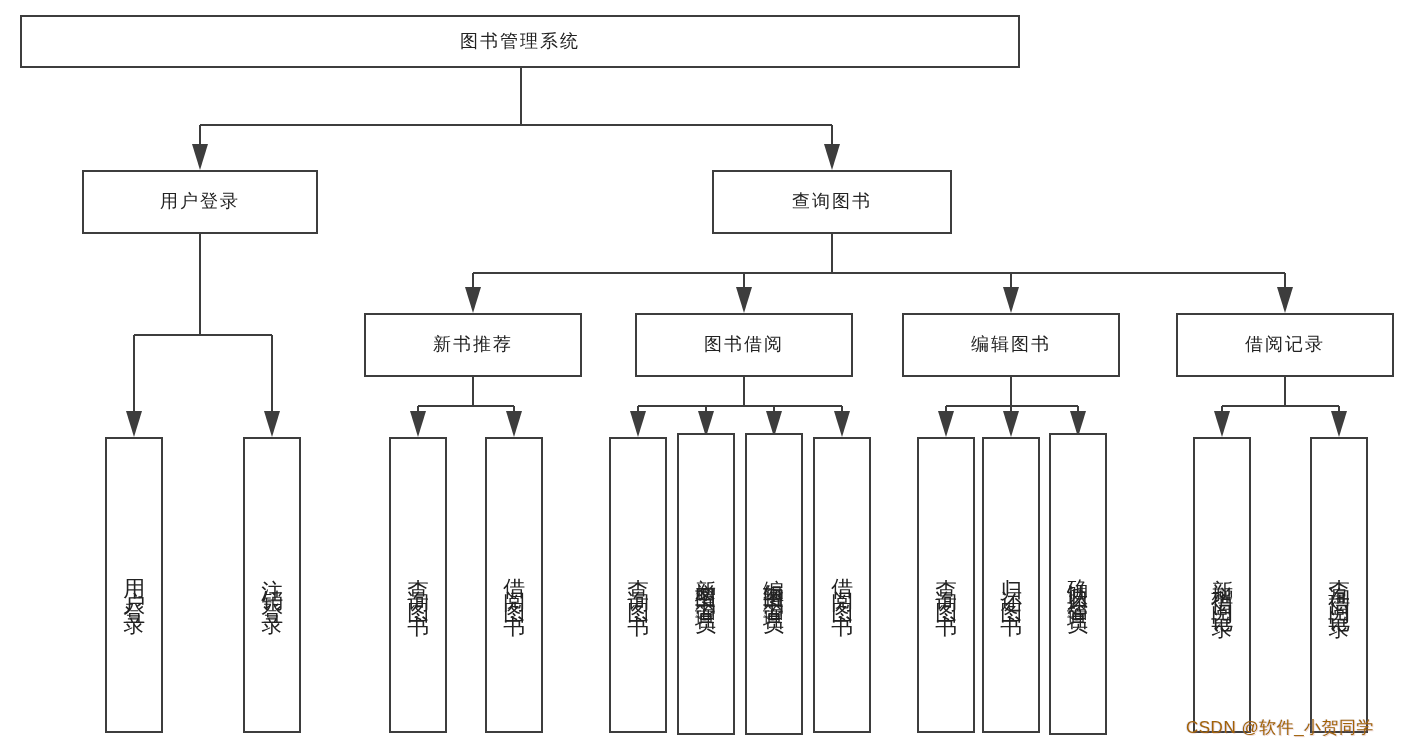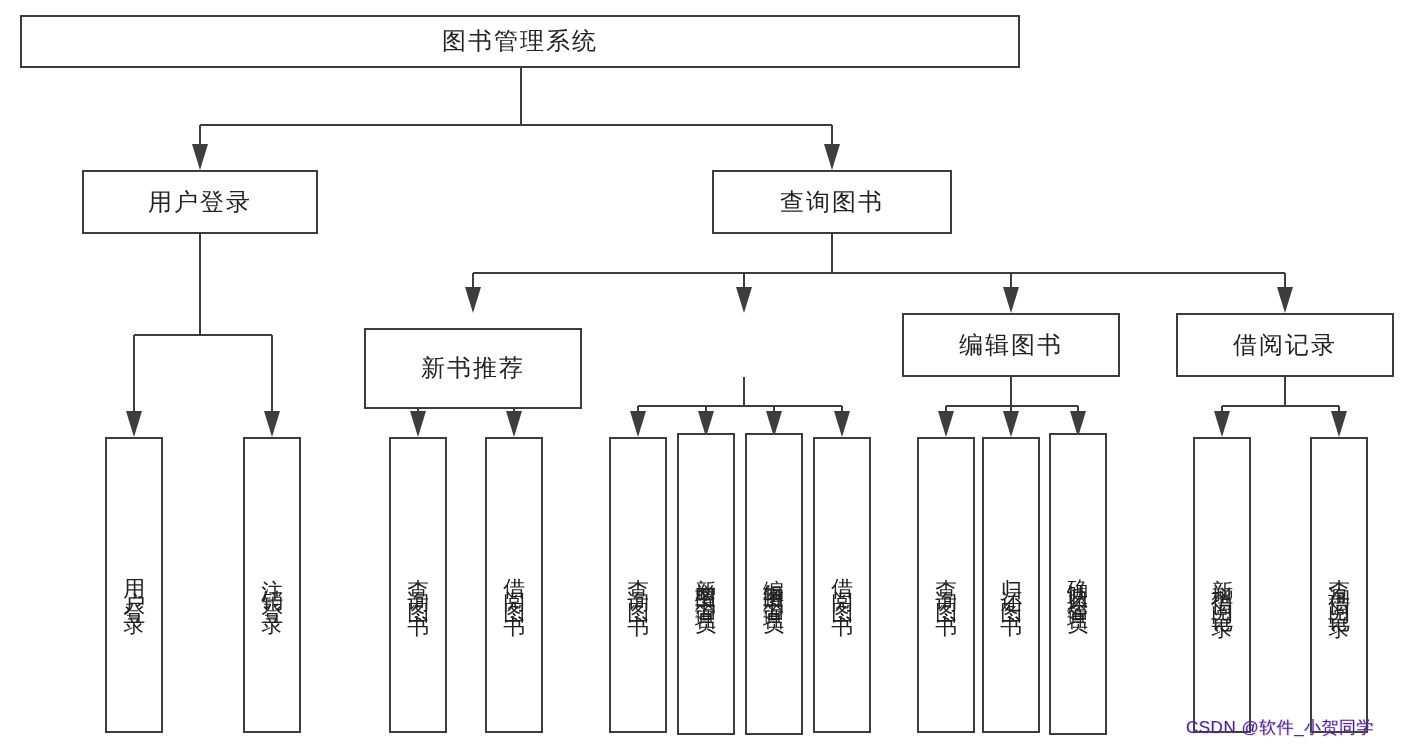--- a/index.html
+++ b/index.html
@@ -5,31 +5,31 @@
   html,body{margin:0;padding:0;background:#ffffff;}
   .canvas{
     position:relative;width:1405px;height:747px;background:#ffffff;
     font-family:"Liberation Sans","DejaVu Sans",sans-serif;overflow:hidden;
   }
   .connectors{position:absolute;left:0;top:0;z-index:1;}
   .box{
     position:absolute;z-index:2;box-sizing:border-box;background:#ffffff;
     border:2px solid #3d3d3d;color:#222222;
     display:flex;align-items:center;justify-content:center;
-    font-size:24px;letter-spacing:2px;line-height:1.2;white-space:nowrap;
+    font-size:18px;letter-spacing:2px;line-height:1.2;white-space:nowrap;
   }
   .leaf{
     writing-mode:vertical-rl;letter-spacing:12px;font-size:22px;
     white-space:normal;
   }
   .leaf.six{letter-spacing:8px;}
   .leaf.nine{letter-spacing:5px;font-size:21px;}
   .watermark{
     position:absolute;z-index:3;left:1186px;top:716px;width:214px;
-    font-size:17px;font-weight:500;color:#4c1d95;letter-spacing:0.5px;
+    font-size:17px;font-weight:500;color:#a16207;letter-spacing:0.5px;
     text-shadow:1px 1px 0 rgba(200,120,120,0.25), -1px 0 0 rgba(120,140,220,0.25);
     white-space:nowrap;
   }
 </style>
 </head>
 <body>
 
 <div class="canvas">
 
   <svg class="connectors" width="1405" height="747" viewBox="0 0 1405 747">
@@ -63,21 +63,22 @@
       <polygon points="1214,411 1230,411 1222,437"></polygon>
       <polygon points="1331,411 1347,411 1339,437"></polygon>
     </g>
   </svg>
 
   <div class="box" style="left:20px;top:15px;width:1000px;height:53px">图书管理系统</div>
 
   <div class="box" style="left:82px;top:170px;width:236px;height:64px">用户登录</div>
   <div class="box" style="left:712px;top:170px;width:240px;height:64px">查询图书</div>
 
-  <div class="box" style="left:364px;top:328px;width:218px;height:81px">新书推荐</div>
+  <div class="box" style="left:364px;top:313px;width:218px;height:64px">新书推荐</div>
+  <div class="box" style="left:635px;top:313px;width:218px;height:64px">图书借阅</div>
   <div class="box" style="left:902px;top:313px;width:218px;height:64px">编辑图书</div>
   <div class="box" style="left:1176px;top:313px;width:218px;height:64px">借阅记录</div>
 
   <div class="box leaf" style="left:105px;top:437px;width:58px;height:296px">用户登录</div>
   <div class="box leaf" style="left:243px;top:437px;width:58px;height:296px">注销登录</div>
   <div class="box leaf" style="left:389px;top:437px;width:58px;height:296px">查询图书</div>
   <div class="box leaf" style="left:485px;top:437px;width:58px;height:296px">借阅图书</div>
   <div class="box leaf" style="left:609px;top:437px;width:58px;height:296px">查询图书</div>
   <div class="box leaf nine" style="left:677px;top:433px;width:58px;height:302px">新增图书（管理员）</div>
   <div class="box leaf nine" style="left:745px;top:433px;width:58px;height:302px">编辑图书（管理员）</div>

